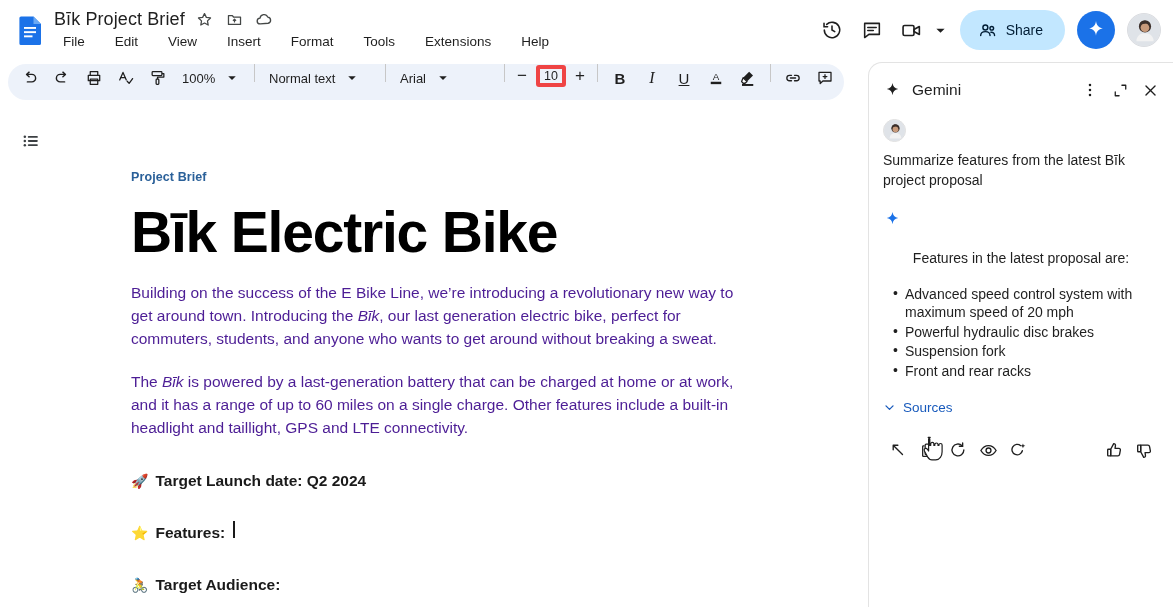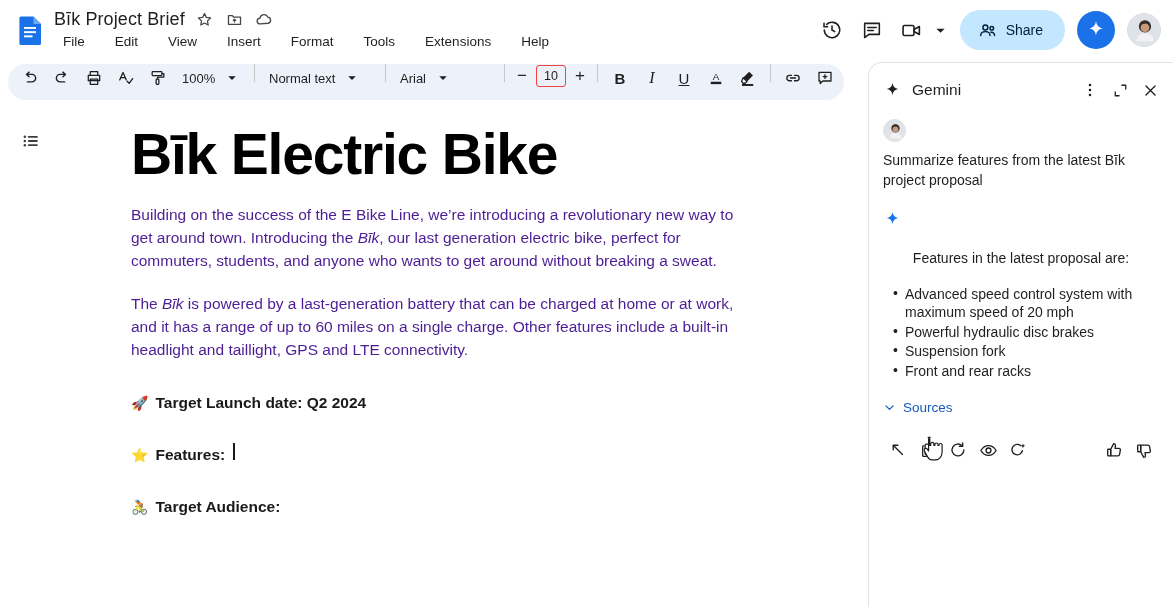--- a/index.html
+++ b/index.html
@@ -91,21 +91,21 @@
     height: 28px; border-radius: 4px; display: flex; align-items: center;
     padding: 0 4px 0 8px; gap: 6px; cursor: pointer; flex: 0 0 auto;
     font-size: 13px; color: #1f1f1f;
   }
   .tb-drop .caret { margin-left: 6px; }
   .zoom-drop { width: 74px; }
   .style-drop { width: 118px; }
   .font-drop  { width: 106px; }
   .fontsize-wrap { display:flex; align-items:center; gap:0px; flex:0 0 auto;}
   .fs-box {
-    width: 30px; height: 22px; border: 1px solid #ef4444; border-radius: 3px;
+    width: 30px; height: 22px; border: 4px solid #ef4444; border-radius: 3px;
     display: flex; align-items: center; justify-content: center;
     font-size: 12.5px; color: #1f1f1f; background: transparent; margin: 0 3px;
     cursor: text;
   }
   .fs-pm { width: 22px; height: 24px; display:flex; align-items:center; justify-content:center;
            font-size: 17px; color:#1f1f1f; cursor:pointer; border-radius:4px;}
   .tb-label { font-size: 13px; color: #1f1f1f; }
   .fmt-btn {
     width: 28px; height: 28px; border-radius: 4px; flex:0 0 auto;
     display: flex; align-items: center; justify-content: center;
@@ -442,20 +442,21 @@
         <circle cx="4.6" cy="7" r="1.5"></circle>
           <rect x="8.2" y="5.9" width="12" height="2.2" rx="1"></rect>
         <circle cx="4.6" cy="12" r="1.5"></circle>
           <rect x="8.2" y="10.9" width="12" height="2.2" rx="1"></rect>
         <circle cx="4.6" cy="17" r="1.5"></circle>
           <rect x="8.2" y="15.9" width="12" height="2.2" rx="1"></rect>
       </svg>
     </div>
 
     <div class="page">
+      <div class="kicker">Project Brief</div>
       <div class="doc-h1">Bīk Electric Bike</div>
 
       <p class="doc-p">
         <span>Building on the success of the E Bike Line, we’re introducing a revolutionary new way to get around town. Introducing the </span><i>Bīk</i><span>, our last generation electric bike, perfect for commuters, students, and anyone who wants to get around without breaking a sweat.</span>
       </p>
 
       <p class="doc-p second">
         <span>The </span><i>Bīk</i><span> is powered by a last-generation battery that can be charged at home or at work, and it has a range of up to 60 miles on a single charge. Other features include a built-in headlight and taillight, GPS and LTE connectivity.</span>
       </p>
 

